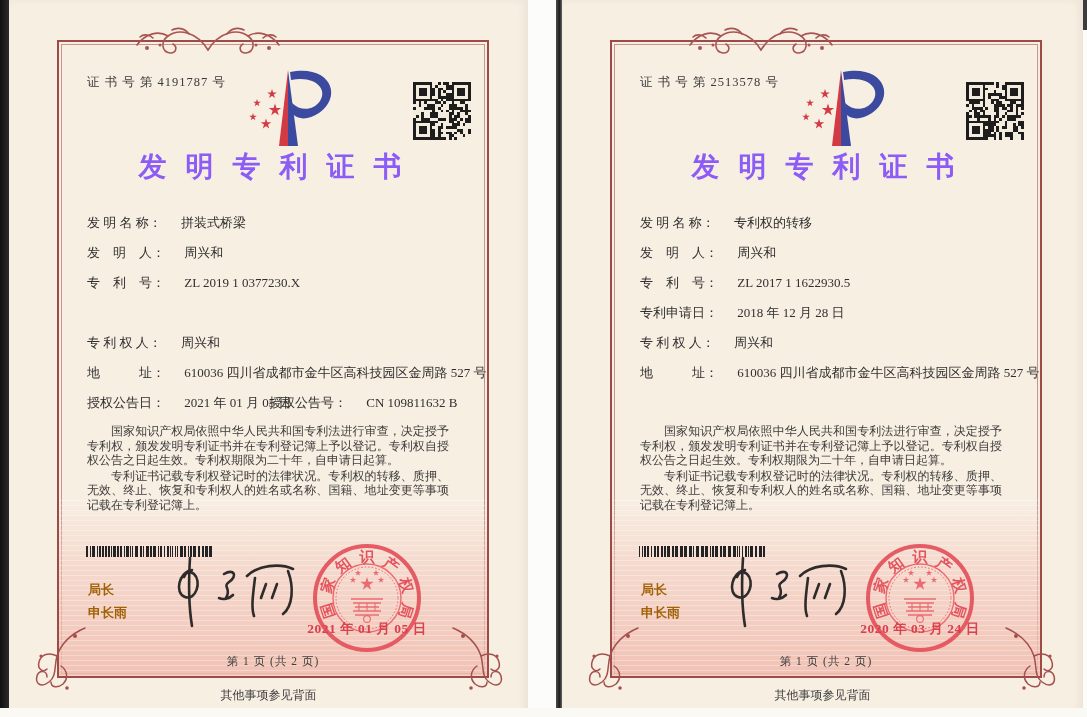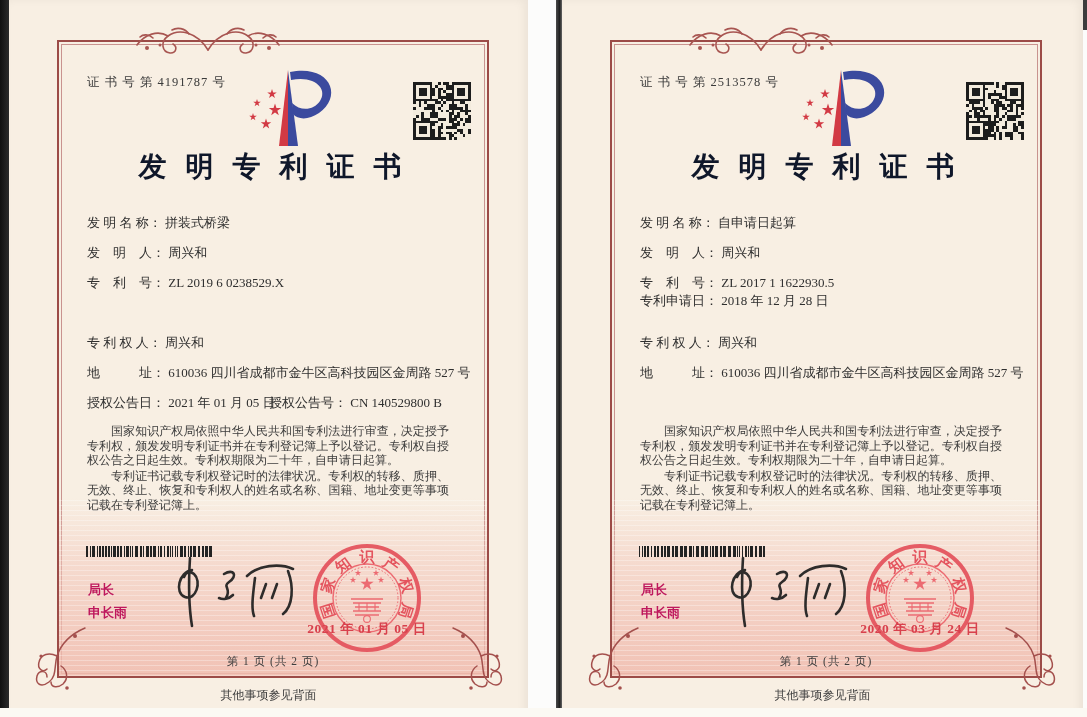--- a/index.html
+++ b/index.html
@@ -26,34 +26,34 @@
   .oc-l{left:22px;top:626px;}
   .oc-r{left:440px;top:626px;transform:scaleX(-1);}
 
   .certno{position:absolute;left:78px;top:74px;font-size:12.5px;color:#3a3a3a;letter-spacing:1px;}
   .logo{position:absolute;left:222px;top:64px;width:116px;height:88px;}
   .qr{position:absolute;left:404px;top:82px;width:58px;height:58px;display:grid;
       grid-template-columns:repeat(21,1fr);grid-auto-rows:1fr;background:#f3ebdd;}
   .qr div.on{background:#1d1d1d;}
 
   .title{position:absolute;left:48px;top:148px;width:432px;margin:0;text-align:center;
-         font-size:28px;font-weight:bold;color:#0f172a;letter-spacing:6px;}
+         font-size:28px;font-weight:bold;color:#8b5cf6;letter-spacing:6px;}
 
   .frow{position:absolute;left:78px;font-size:13px;color:#2f2f2f;white-space:nowrap;}
   .fl{color:#2f2f2f;}
-  .fv{margin-left:0;}
+  .fv{margin-left:16px;}
   .f2{position:absolute;left:182px;top:0;}
 
   .bodytext{position:absolute;left:78px;top:424px;width:362px;font-size:12px;line-height:14.6px;
             color:#3c3c3c;text-align:justify;}
   .bodytext p{margin:0 0 1px 0;text-indent:2em;}
 
   .barcode{position:absolute;left:77px;top:546px;width:130px;height:11px;display:flex;align-items:stretch;}
   .officer{position:absolute;left:79px;top:578px;font-family:"Liberation Sans","DejaVu Sans",sans-serif;
-           font-size:13px;font-weight:600;color:#be185d;line-height:23px;}
+           font-size:13px;font-weight:600;color:#a16207;line-height:23px;}
   .signature{position:absolute;left:152px;top:550px;width:140px;height:84px;}
 
   .seal{position:absolute;left:302px;top:542px;width:112px;height:112px;}
   .sealchar{font:bold 15px "Liberation Serif",serif;fill:#e4545e;text-anchor:middle;dominant-baseline:central;}
   .sealdate{position:absolute;left:278px;top:620px;width:160px;text-align:center;color:#d8414d;
             font-weight:bold;font-size:13.5px;letter-spacing:.5px;z-index:4;}
 
   .pageinfo{position:absolute;left:48px;top:654px;width:432px;text-align:center;font-size:11.5px;
             color:#3e3e3e;z-index:4;letter-spacing:1px;}
   .backnote{position:absolute;left:0;top:687px;width:100%;text-align:center;font-size:12px;color:#3f3f3f;}
@@ -591,36 +591,36 @@
     <div class="frow" style="top:214px">
       <span class="fl">发 明 名 称：</span>
       <span class="fv">拼装式桥梁</span>
     </div>
     <div class="frow" style="top:244px">
       <span class="fl">发　明　人：</span>
       <span class="fv">周兴和</span>
     </div>
     <div class="frow" style="top:274px">
       <span class="fl">专　利　号：</span>
-      <span class="fv">ZL 2019 6 0238529.X</span>
+      <span class="fv">ZL 2019 1 0377230.X</span>
     </div>
     <div class="frow" style="top:334px">
       <span class="fl">专 利 权 人：</span>
       <span class="fv">周兴和</span>
     </div>
     <div class="frow" style="top:364px">
       <span class="fl">地　　　址：</span>
       <span class="fv">610036 四川省成都市金牛区高科技园区金周路 527 号</span>
     </div>
     <div class="frow" style="top:394px">
       <span class="fl">授权公告日：</span>
       <span class="fv">2021 年 01 月 05 日</span>
       <span class="f2">
         <span class="fl">授权公告号：</span>
-        <span class="fv">CN 140529800 B</span>
+        <span class="fv">CN 109811632 B</span>
       </span>
     </div>
 
     <div class="bodytext">
       <p>国家知识产权局依照中华人民共和国专利法进行审查，决定授予专利权，颁发发明专利证书并在专利登记簿上予以登记。专利权自授权公告之日起生效。专利权期限为二十年，自申请日起算。</p>
       <p>专利证书记载专利权登记时的法律状况。专利权的转移、质押、无效、终止、恢复和专利权人的姓名或名称、国籍、地址变更等事项记载在专利登记簿上。</p>
     </div>
 
     <div class="barcode">
         <span style="flex: 0 0 auto; width: 2px; background: rgb(35, 35, 35); margin-right: 2px;"></span>
@@ -1150,31 +1150,31 @@
         <div class="on"></div>
         <div></div>
         <div></div>
         <div></div>
         <div class="on"></div>
       </div>
     <h1 class="title">发 明 专 利 证 书</h1>
 
     <div class="frow" style="top:214px">
       <span class="fl">发 明 名 称：</span>
-      <span class="fv">自申请日起算</span>
+      <span class="fv">专利权的转移</span>
     </div>
     <div class="frow" style="top:244px">
       <span class="fl">发　明　人：</span>
       <span class="fv">周兴和</span>
     </div>
     <div class="frow" style="top:274px">
       <span class="fl">专　利　号：</span>
       <span class="fv">ZL 2017 1 1622930.5</span>
     </div>
-    <div class="frow" style="top:292px">
+    <div class="frow" style="top:304px">
       <span class="fl">专利申请日：</span>
       <span class="fv">2018 年 12 月 28 日</span>
     </div>
     <div class="frow" style="top:334px">
       <span class="fl">专 利 权 人：</span>
       <span class="fv">周兴和</span>
     </div>
     <div class="frow" style="top:364px">
       <span class="fl">地　　　址：</span>
       <span class="fv">610036 四川省成都市金牛区高科技园区金周路 527 号</span>

